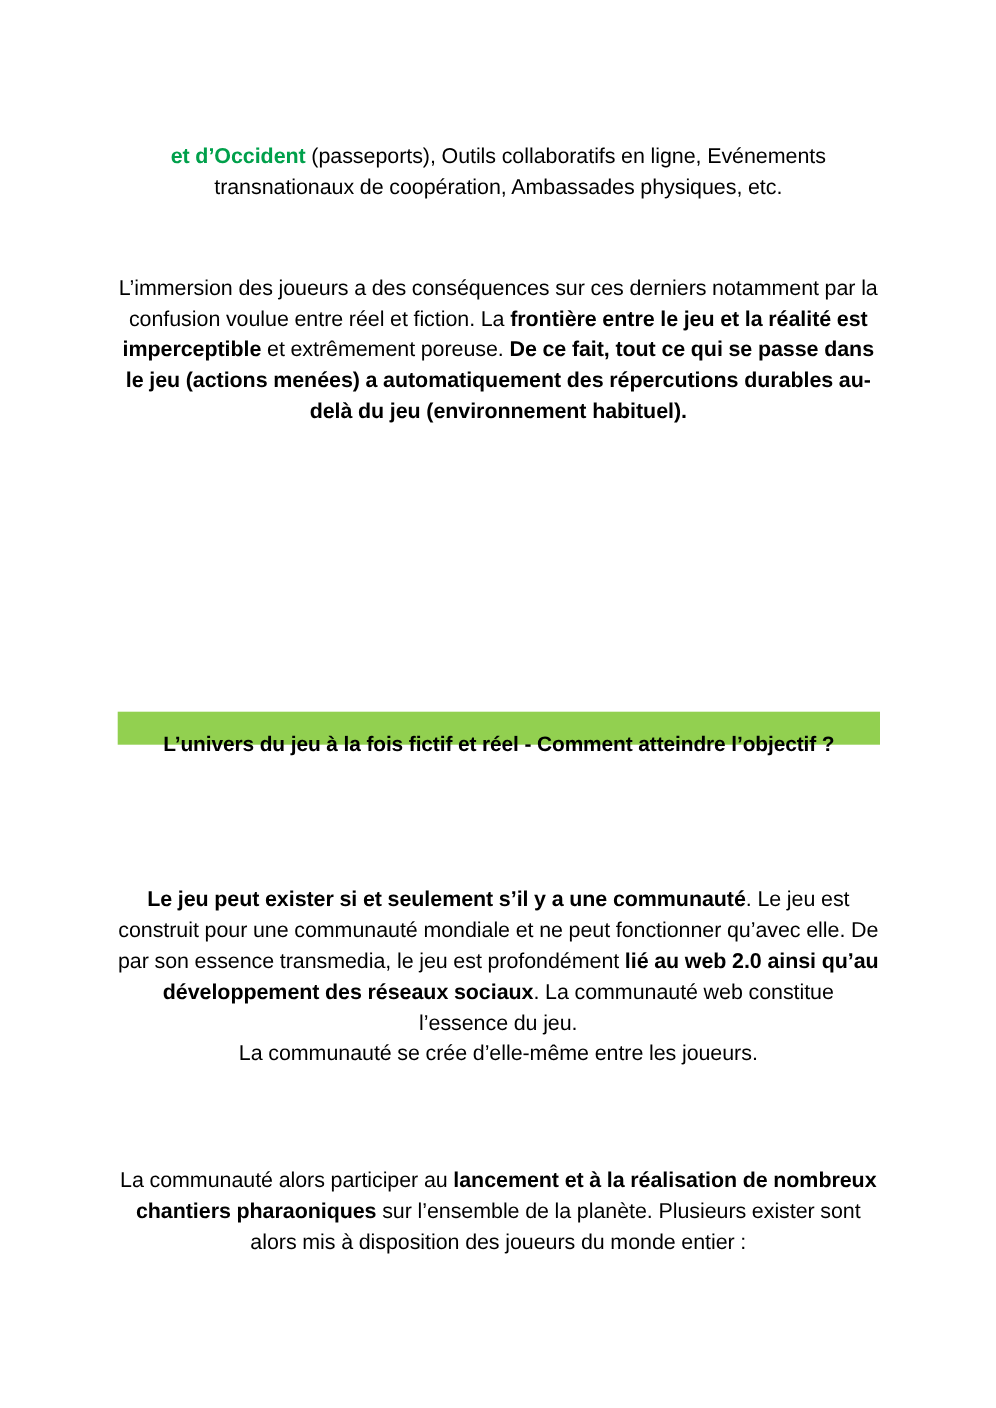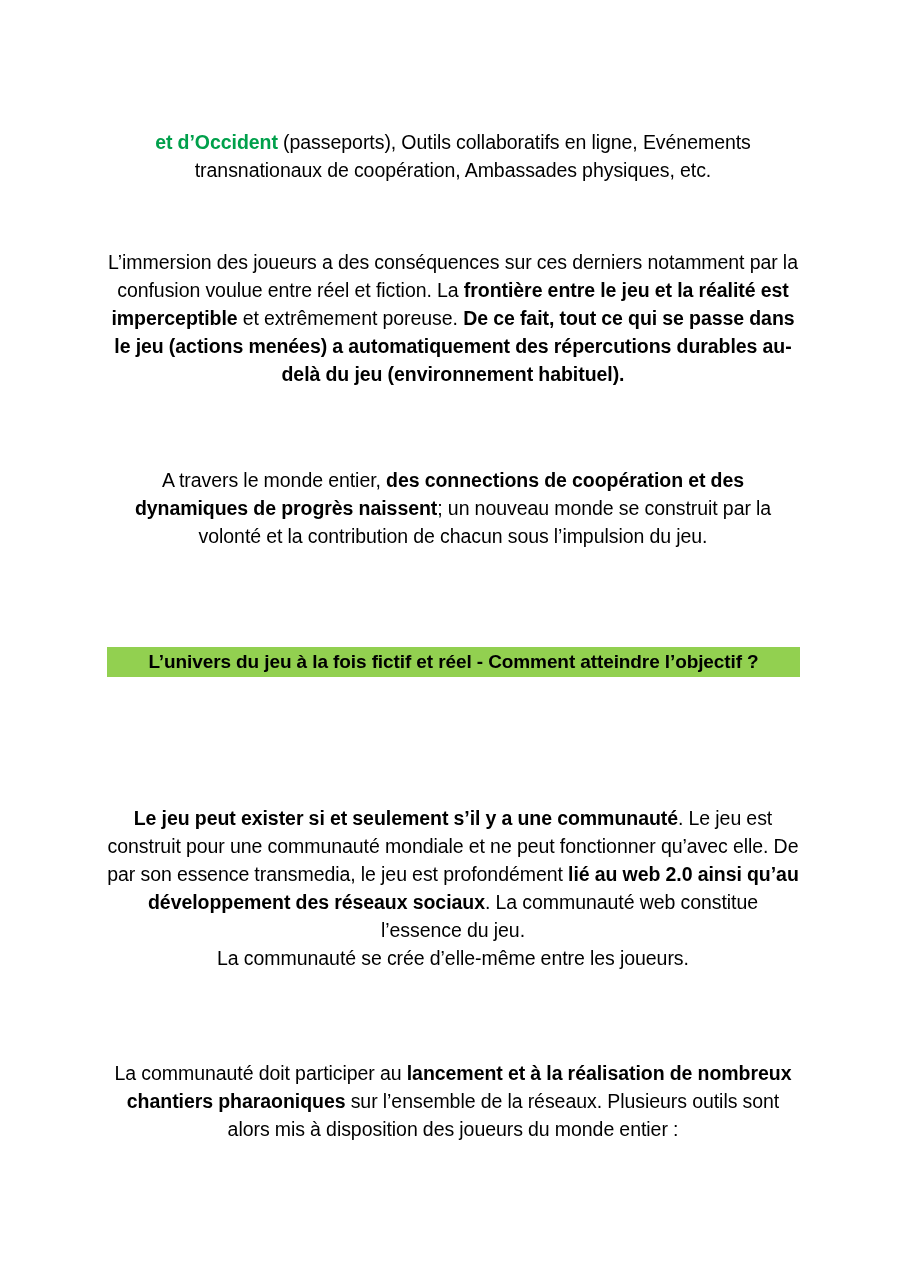--- a/index.html
+++ b/index.html
@@ -45,21 +45,21 @@
   #block-intro   { top: 108px; }
   #block-immersion { top: 228px; }
   #block-monde   { top: 446px; }
   #block-banner  { top: 647px; left: 107px; width: 693px; }
   #block-communaute { top: 784px; }
   #block-participer { top: 1039px; }
 
   .banner {
     background: #92d050;
     text-align: center;
-    padding: 4px 0 5px 0;
+    padding: 20px 0 5px 0;
     box-sizing: border-box;
     height: 30px;
   }
   .banner-text {
     font-size: 19px;
     font-weight: bold;
     line-height: 21px;
     color: #000000;
     letter-spacing: -0.1px;
     display: block;
@@ -71,29 +71,26 @@
 <div class="page">
 
   <div class="text-column" id="block-intro">
     <p class="para"><span class="green-text">et d’Occident</span><span> (passeports), Outils collaboratifs en ligne, Evénements transnationaux de coopération, Ambassades physiques, etc.</span></p>
   </div>
 
   <div class="text-column" id="block-immersion">
     <p class="para"><span>L’immersion des joueurs a des conséquences sur ces derniers notamment par la confusion voulue entre réel et fiction. La </span><span class="b">frontière entre le jeu et la réalité est imperceptible</span><span> et extrêmement poreuse. </span><span class="b">De ce fait, tout ce qui se passe dans le jeu (actions menées) a automatiquement des répercutions durables au-delà du jeu (environnement habituel).</span></p>
   </div>
 
-  <div class="text-column" id="block-monde">
-    <p class="para"><span>A travers le monde entier, </span><span class="b">des connections de coopération et des dynamiques de progrès naissent</span><span>; un nouveau monde se construit par la volonté et la contribution de chacun sous l’impulsion du jeu.</span></p>
-  </div>
 
   <div class="text-column banner" id="block-banner">
     <span class="banner-text">L’univers du jeu à la fois fictif et réel - Comment atteindre l’objectif ?</span>
   </div>
 
   <div class="text-column" id="block-communaute">
     <p class="para"><span class="b">Le jeu peut exister si et seulement s’il y a une communauté</span><span>. Le jeu est construit pour une communauté mondiale et ne peut fonctionner qu’avec elle. De par son essence transmedia, le jeu est profondément </span><span class="b">lié au web 2.0 ainsi qu’au développement des réseaux sociaux</span><span>. La communauté web constitue l’essence du jeu.</span><br><span>La communauté se crée d’elle-même entre les joueurs.</span></p>
   </div>
 
   <div class="text-column" id="block-participer">
-    <p class="para"><span>La communauté doit participer au </span><span class="b">lancement et à la réalisation de nombreux chantiers pharaoniques</span><span> sur l’ensemble de la réseaux. Plusieurs outils sont alors mis à disposition des joueurs du monde entier :</span></p>
+    <p class="para"><span>La communauté alors participer au </span><span class="b">lancement et à la réalisation de nombreux chantiers pharaoniques</span><span> sur l’ensemble de la planète. Plusieurs exister sont alors mis à disposition des joueurs du monde entier :</span></p>
   </div>
 
 </div>
 
 </body></html>

